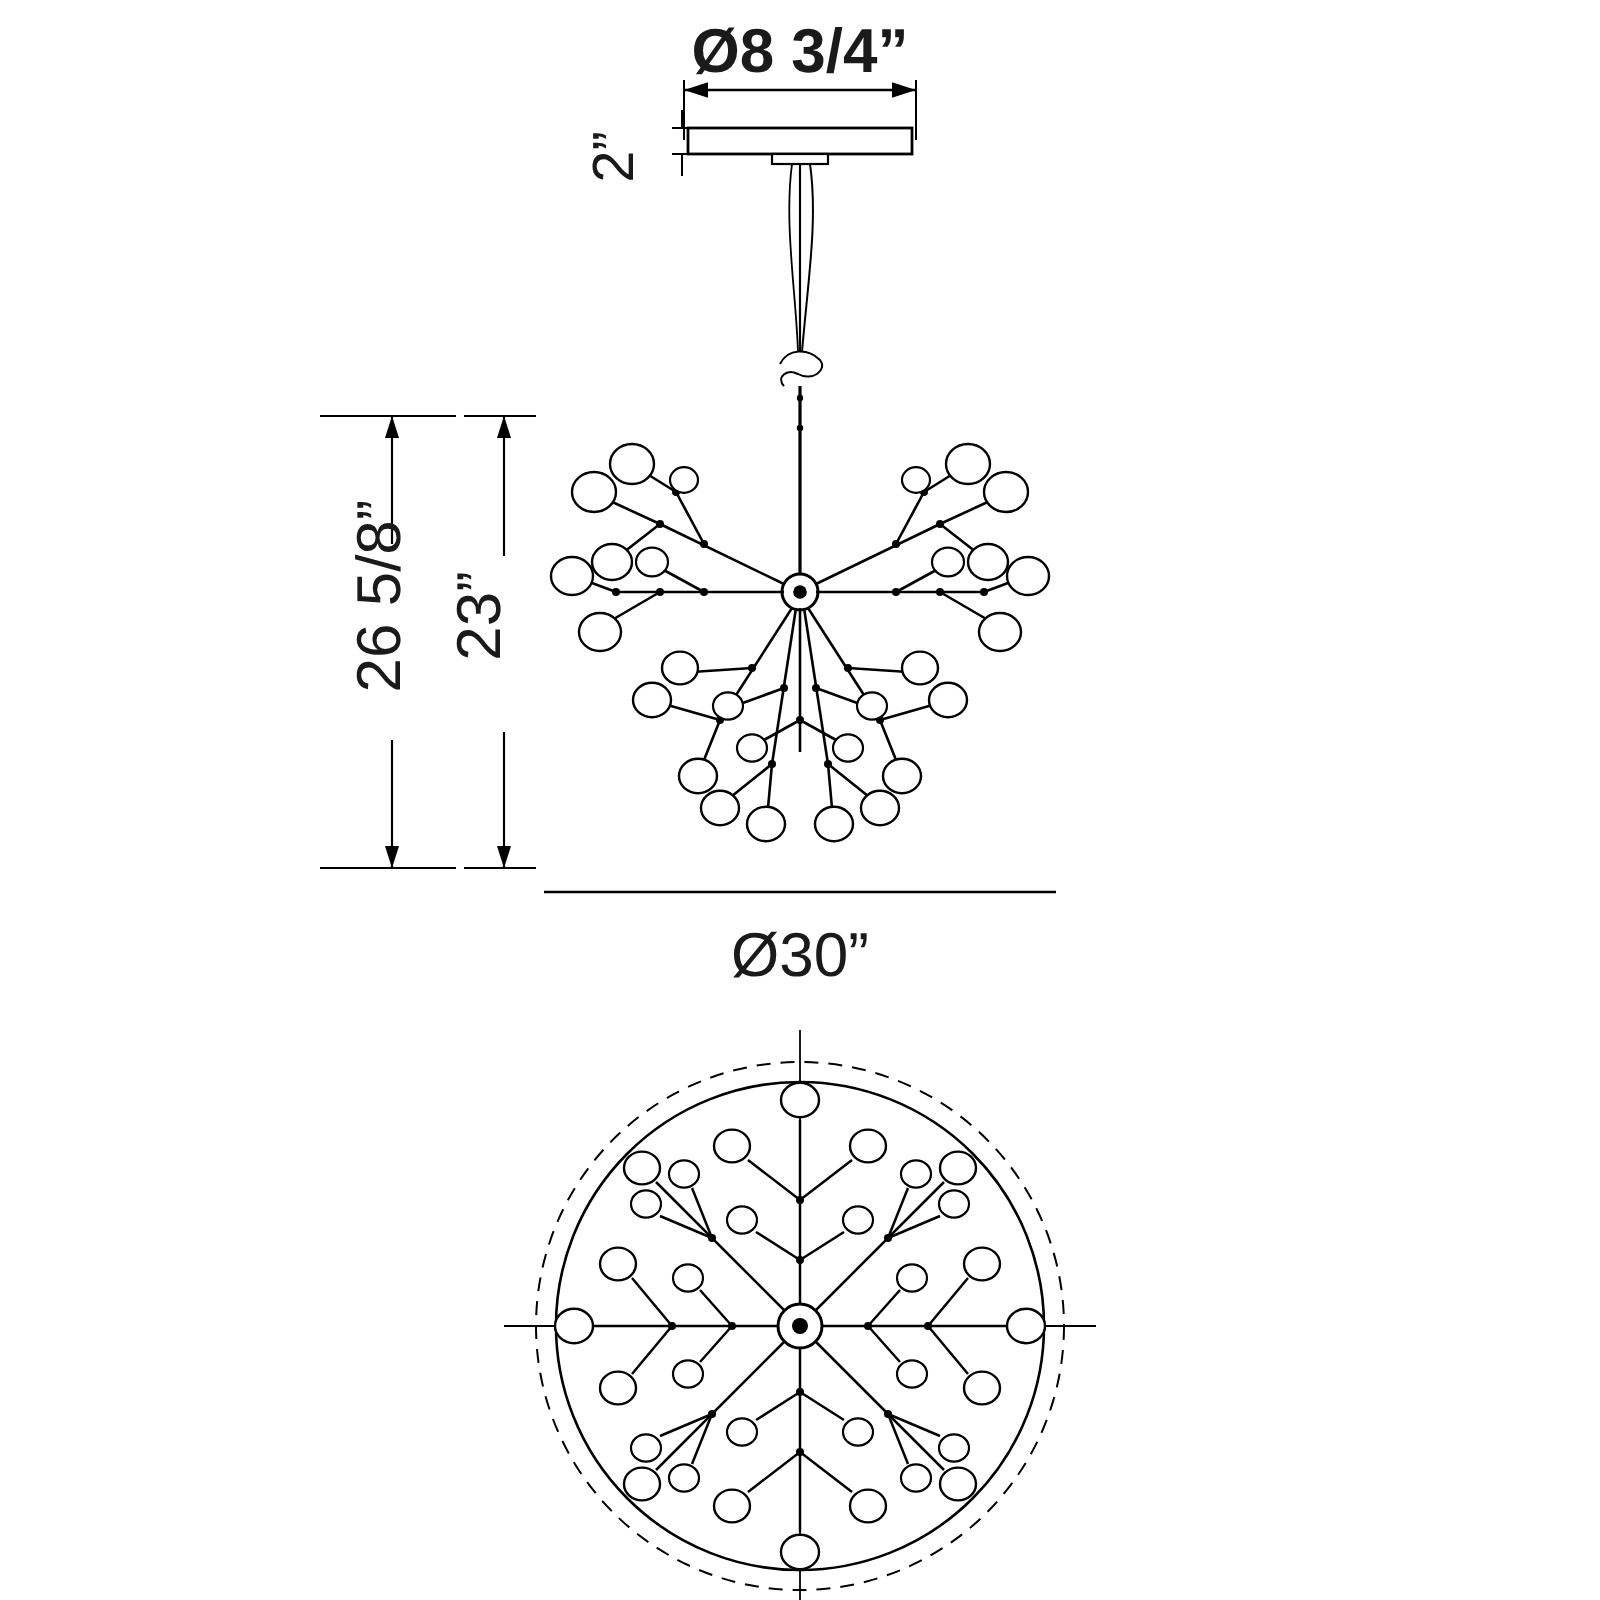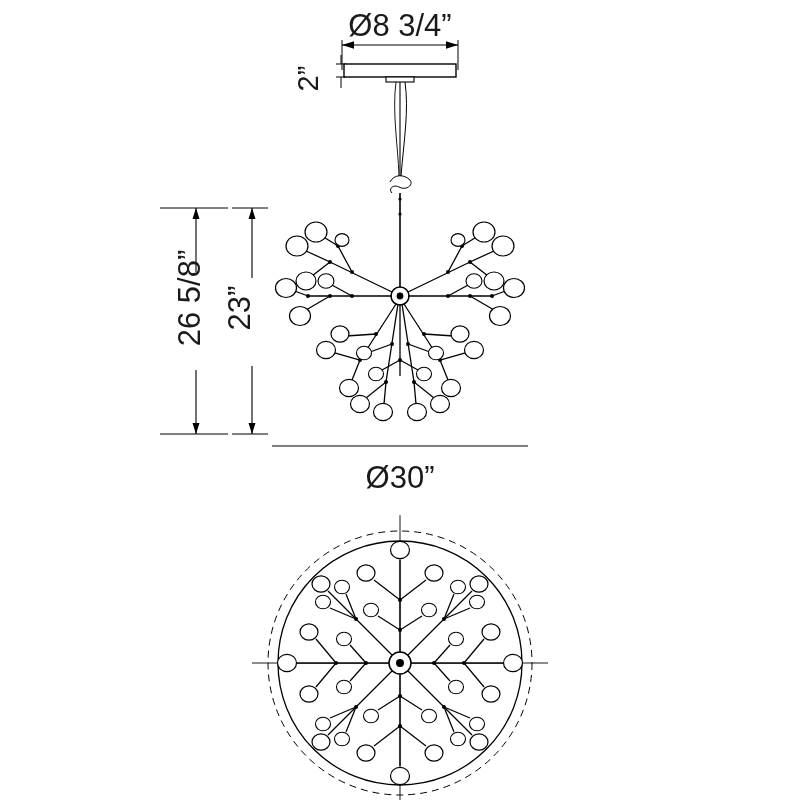--- a/index.html
+++ b/index.html
@@ -30,20 +30,21 @@
   }
   .rot90 {
     transform-origin: 50% 50%;
     transform: rotate(-90deg);
   }
   #lbl-canopy-dia {
     left: 0; top: 8px;
     width: 800px;
     text-align: center;
     font-size: 31px;
+    font-weight: bold;
   }
   #lbl-canopy-height {
     left: 286px; top: 62px;
     width: 44px;
     text-align: center;
     font-size: 29px;
   }
   #lbl-overall-height {
     left: 130px; top: 280px;
     width: 120px;

